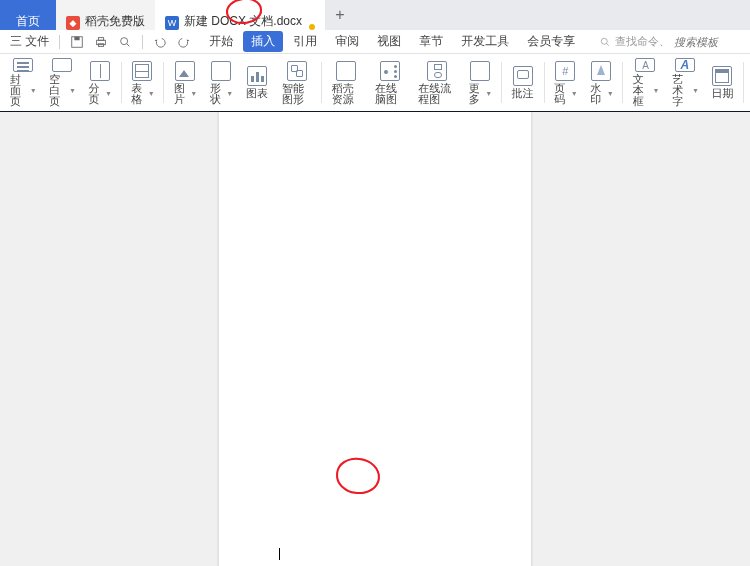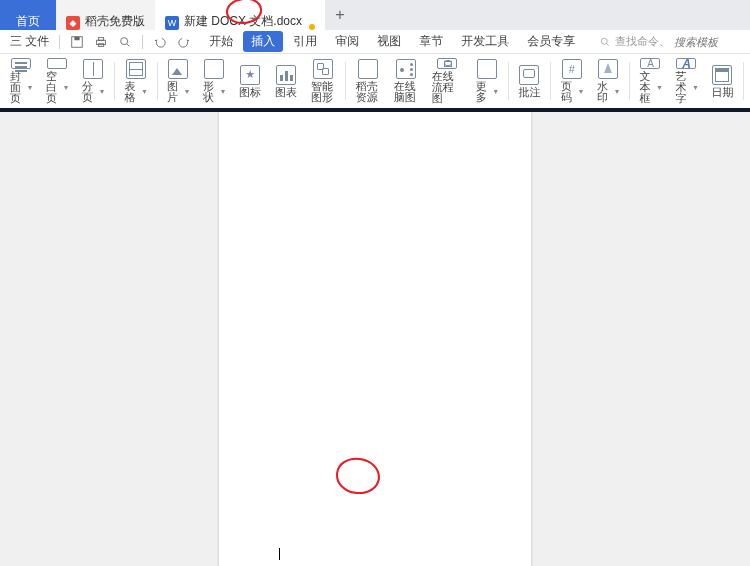--- a/index.html
+++ b/index.html
@@ -22,21 +22,21 @@
 .qbtn { padding:0 4px; height:20px; display:flex; align-items:center; cursor:pointer;justify-content:center; }
 .qbtn svg { width:14px; height:14px; }
 .vsep { width:1px; height:14px; background:#d0d0d0; margin:0 4px; }
 .menu { display:flex; gap:2px; margin-left:4px; }
 .mitem{ padding:2px 8px; cursor:pointer; color:#444; border-radius:3px; }
 .mitem.active{ background:#3a6fd8; color:#fff; }
 .search { margin-left:auto; display:flex; align-items:center; gap:4px; color:#999; font-size:11px; }
 .search input { border:none; outline:none; font-size:11px; width:70px; color:#999;font-style:italic; }
 
 
-.ribbon { height:58px; border-bottom:4px solid #0f172a; display:flex; align-items:stretch; padding:2px 4px; gap:2px; background:#fff; overflow:hidden; }
+.ribbon { height:58px; border-bottom:1px solid #0f172a; display:flex; align-items:stretch; padding:2px 4px; gap:2px; background:#fff; overflow:hidden; }
 .rgrp { display:flex; flex-direction:column; align-items:center; justify-content:center; padding:2px 6px; cursor:pointer; min-width:34px; }
 .rgrp .ric { width:20px; height:20px; border:1px solid #7a8aa0; border-radius:2px; margin-bottom:2px; position:relative; }
 .rgrp .lbl { font-size:11px; color:#444; display:flex; align-items:center; gap:1px; line-height:1; }
 .rgrp .lbl .dd { font-size:8px; color:#888; }
 .rsep { width:1px; background:#e3e3e3; margin:6px 2px; }
 
 
 .ic-page   { background:linear-gradient(#fff,#fff); }
 .ic-page:after{content:"";position:absolute;top:3px;left:3px;right:3px;height:2px;background:#7a8aa0;box-shadow:0 4px 0 #7a8aa0,0 8px 0 #7a8aa0;}
 .ic-blank  { background:#fff; }
@@ -209,26 +209,20 @@
       </div>
     </div>
   <div class="rgrp">
       <div class="ric ic-shape"></div>
       <div class="lbl">
         <span>形状</span>
         <span class="dd">▾</span>
       </div>
     </div>
   <div class="rgrp">
-      <div class="ric ic-icon"></div>
-      <div class="lbl">
-        <span>图标</span>
-      </div>
-    </div>
-  <div class="rgrp">
       <div class="ric ic-chart"></div>
       <div class="lbl">
         <span>图表</span>
       </div>
     </div>
   <div class="rgrp">
       <div class="ric ic-smart"></div>
       <div class="lbl">
         <span>智能图形</span>
       </div>

